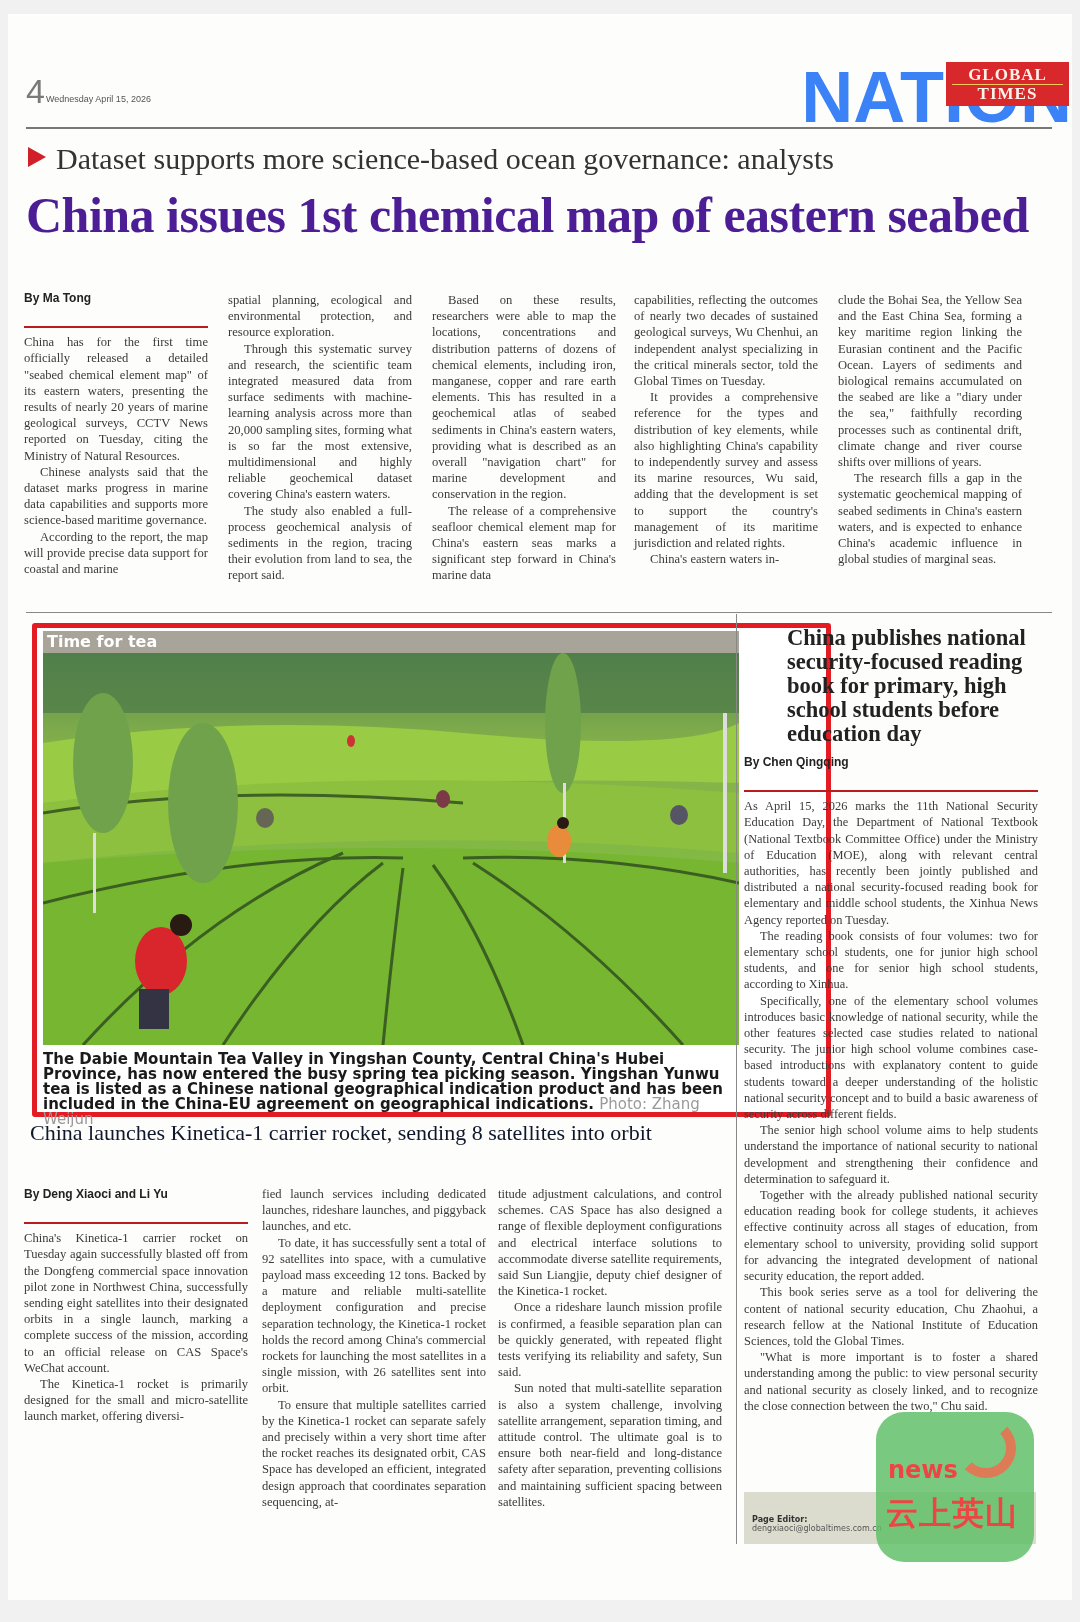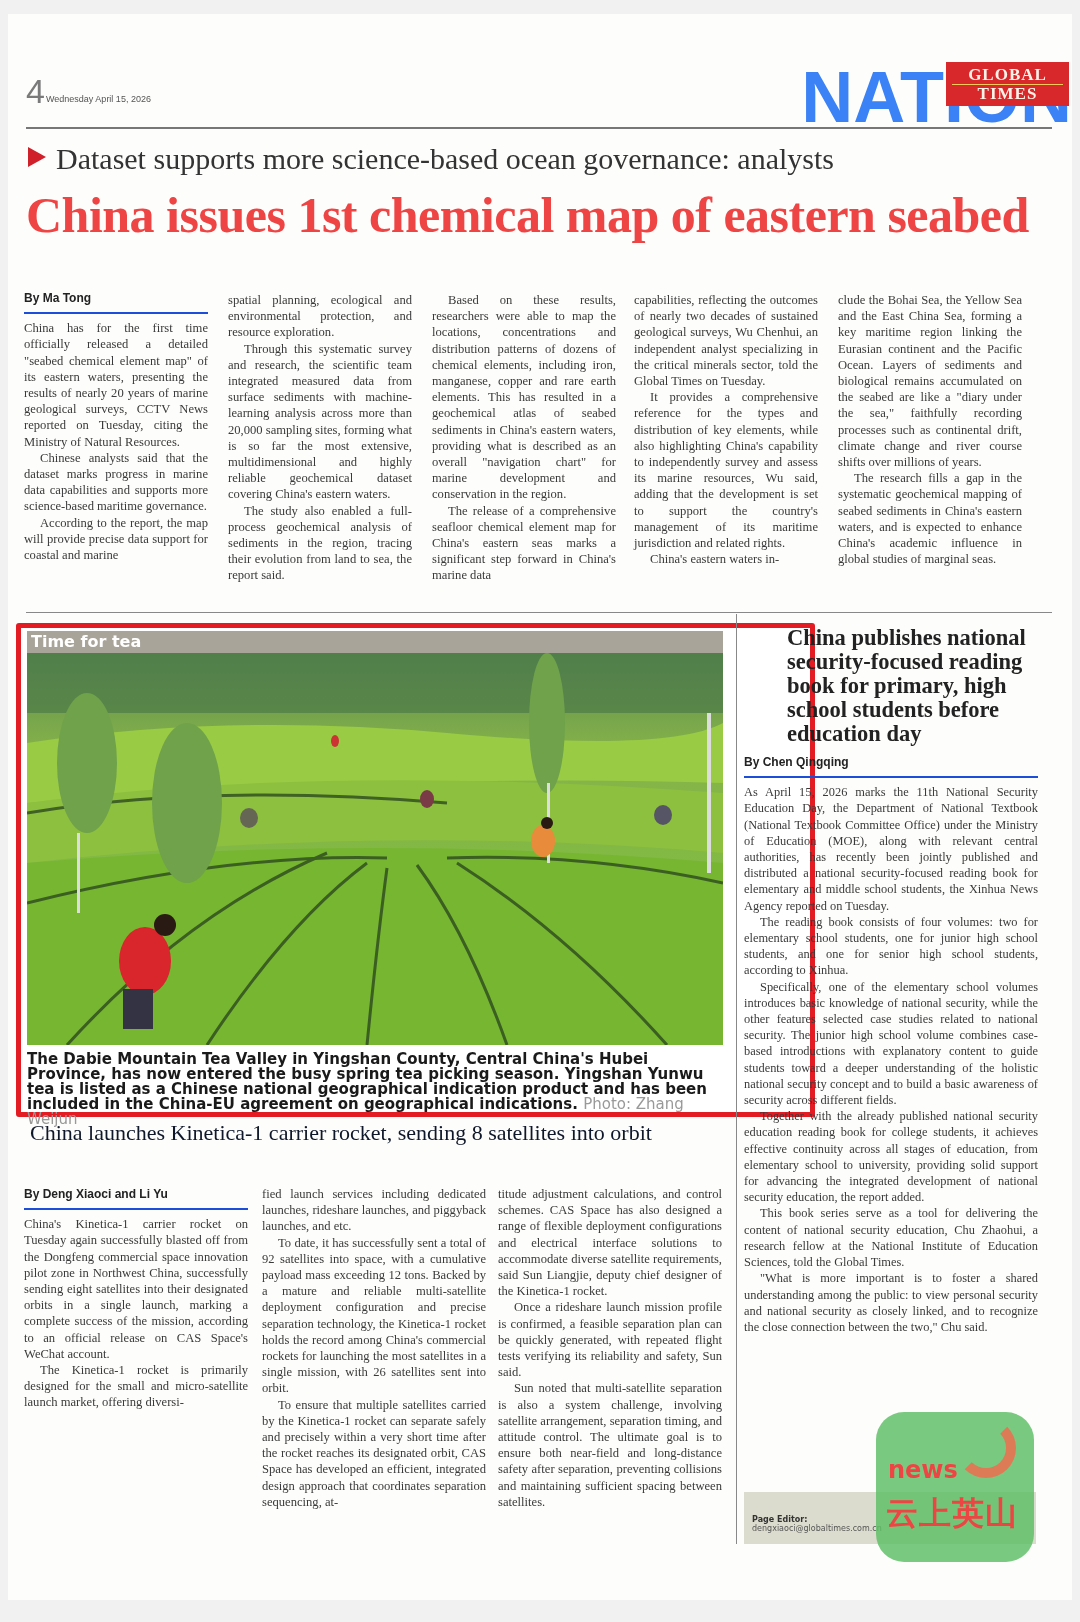--- a/index.html
+++ b/index.html
@@ -11,31 +11,31 @@
   .pagenum { position: absolute; left: 18px; top: 58px; font-family: "Liberation Sans", sans-serif; font-size: 34px; color: #7a7a7a; font-weight: 300; }
   .dateline { position: absolute; left: 38px; top: 80px; font-family: "Liberation Sans", sans-serif; font-size: 9px; color: #555; }
   .section { position: absolute; left: 0; width: 1064px; top: 42px; text-align: right; font-family: "Liberation Sans", sans-serif; font-weight: bold; font-size: 72px; color: #3b82f6; letter-spacing: 0px; }
   .logo { position: absolute; left: 938px; top: 48px; width: 123px; height: 44px; background: #d8282c; color: #fff3e8; font-family: "Liberation Serif", serif; font-weight: bold; font-size: 17px; line-height: 18px; text-align: center; padding-top: 4px; letter-spacing: 1px; }
   .logo .bar { display:block; height:1px; background:#f5c95a; margin: 0 6px; }
   .rule-top { position: absolute; left: 18px; top: 113px; width: 1026px; height: 2px; background: #777; }
 
   
   .kicker { position: absolute; left: 20px; top: 128px; font-family: "Liberation Serif", serif; font-size: 30px; color: #333; }
   .kicker .tri { display:inline-block; width:0; height:0; border-top:10px solid transparent; border-bottom:10px solid transparent; border-left:18px solid #d0202a; margin-right: 10px; vertical-align: 2px; }
-  .headline { position: absolute; left: 18px; top: 172px; font-family: "Liberation Serif", serif; font-weight: bold; font-size: 50px; color: #ef4444; letter-spacing: -0.5px; }
+  .headline { position: absolute; left: 18px; top: 172px; font-family: "Liberation Serif", serif; font-weight: bold; font-size: 50px; color: #4c1d95; letter-spacing: -0.5px; }
 
   .col { position: absolute; font-family: "Liberation Serif", serif; font-size: 12.6px; line-height: 16.2px; color: #3a3a3a; text-align: justify; hyphens: auto; }
   .col p { text-indent: 16px; }
   .col p.first { text-indent: 0; }
-  .byline { font-family: "Liberation Sans", sans-serif; font-weight: bold; font-size: 12px; color: #222; padding-bottom: 6px; border-bottom: 2px solid #1d4ed8; margin-bottom: 6px; }
+  .byline { font-family: "Liberation Sans", sans-serif; font-weight: bold; font-size: 12px; color: #222; padding-bottom: 20px; border-bottom: 2px solid #b91c1c; margin-bottom: 6px; }
 
   .rule-mid { position: absolute; left: 18px; top: 598px; width: 1026px; height: 1px; background: #888; }
 
   
-  .photo-box { position: absolute; left: 8px; top: 609px; width: 799px; height: 494px; border: 5px solid #e31b23; border-radius: 3px; background: #fff; }
+  .photo-box { position: absolute; left: 24px; top: 609px; width: 799px; height: 494px; border: 5px solid #e31b23; border-radius: 3px; background: #fff; }
   .photo-title { position: absolute; left: 6px; top: 3px; width: 696px; height: 22px; background: #a9a49a; color: #fff; font-family: "DejaVu Sans", sans-serif; font-weight: bold; font-size: 16px; padding-left: 4px; line-height: 22px; }
   .photo { position: absolute; left: 6px; top: 25px; width: 696px; height: 392px; overflow: hidden; background: #6fae3a; }
   .caption { position: absolute; left: 6px; top: 424px; width: 696px; font-family: "DejaVu Sans", sans-serif; font-weight: bold; font-size: 15px; line-height: 15px; color: #1a1a1a; }
   .caption .credit { font-weight: normal; color: #999; }
 
   .vrule { position: absolute; width: 1px; background: #888; }
 
   
   .side-head { position: absolute; left: 736px; top: 612px; width: 300px; font-family: "Liberation Serif", serif; font-weight: bold; font-size: 22.5px; line-height: 24px; color: #222; padding-left: 43px; }
 
@@ -151,20 +151,21 @@
   </div>
 
   <div class="vrule" style="left:728px; top:600px; height:930px;"></div>
 
   <div class="side-head">China publishes national security-focused reading book for primary, high school students before education day</div>
   <div class="col" style="left:736px; top:740px; width:294px; font-size:12.4px; line-height:16.2px;">
     <div class="byline">By Chen Qingqing</div>
     <p class="first">As April 15, 2026 marks the 11th National Security Education Day, the Department of National Textbook (National Textbook Committee Office) under the Ministry of Education (MOE), along with relevant central authorities, has recently been jointly published and distributed a national security-focused reading book for elementary and middle school students, the Xinhua News Agency reported on Tuesday.</p>
     <p>The reading book consists of four volumes: two for elementary school students, one for junior high school students, and one for senior high school students, according to Xinhua.</p>
     <p>Specifically, one of the elementary school volumes introduces basic knowledge of national security, while the other features selected case studies related to national security. The junior high school volume combines case-based introductions with explanatory content to guide students toward a deeper understanding of the holistic national security concept and to build a basic awareness of security across different fields.</p>
+    <p>The senior high school volume aims to help students understand the importance of national security to national development and strengthening their confidence and determination to safeguard it.</p>
     <p>Together with the already published national security education reading book for college students, it achieves effective continuity across all stages of education, from elementary school to university, providing solid support for advancing the integrated development of national security education, the report added.</p>
     <p>This book series serve as a tool for delivering the content of national security education, Chu Zhaohui, a research fellow at the National Institute of Education Sciences, told the Global Times.</p>
     <p>"What is more important is to foster a shared understanding among the public: to view personal security and national security as closely linked, and to recognize the close connection between the two," Chu said.</p>
   </div>
   <div class="editor-box">
     <b>Page Editor:</b>
     <span>dengxiaoci@globaltimes.com.cn</span>
   </div>
 
   <div class="rocket-head">China launches Kinetica-1 carrier rocket, sending 8 satellites into orbit</div>

